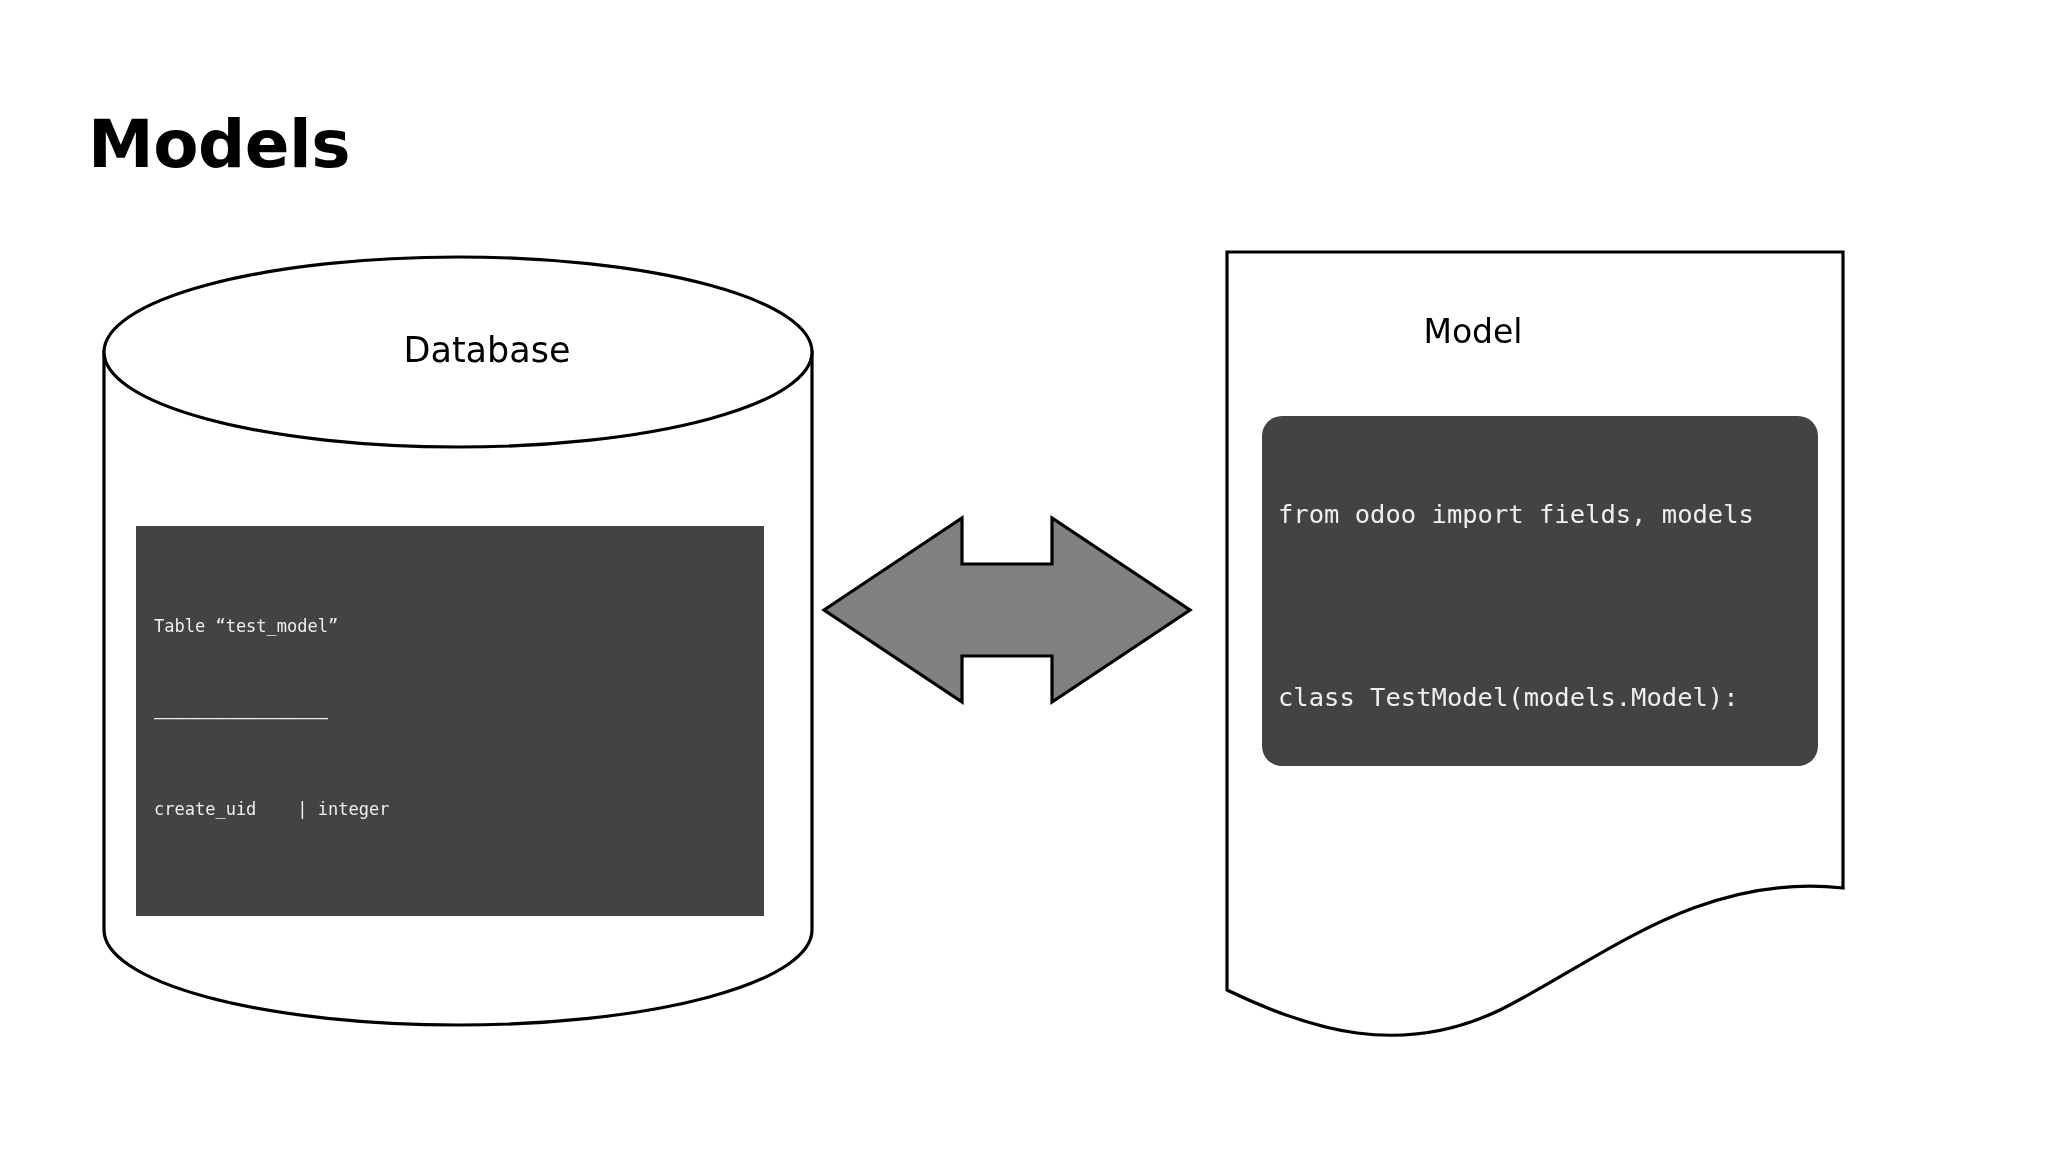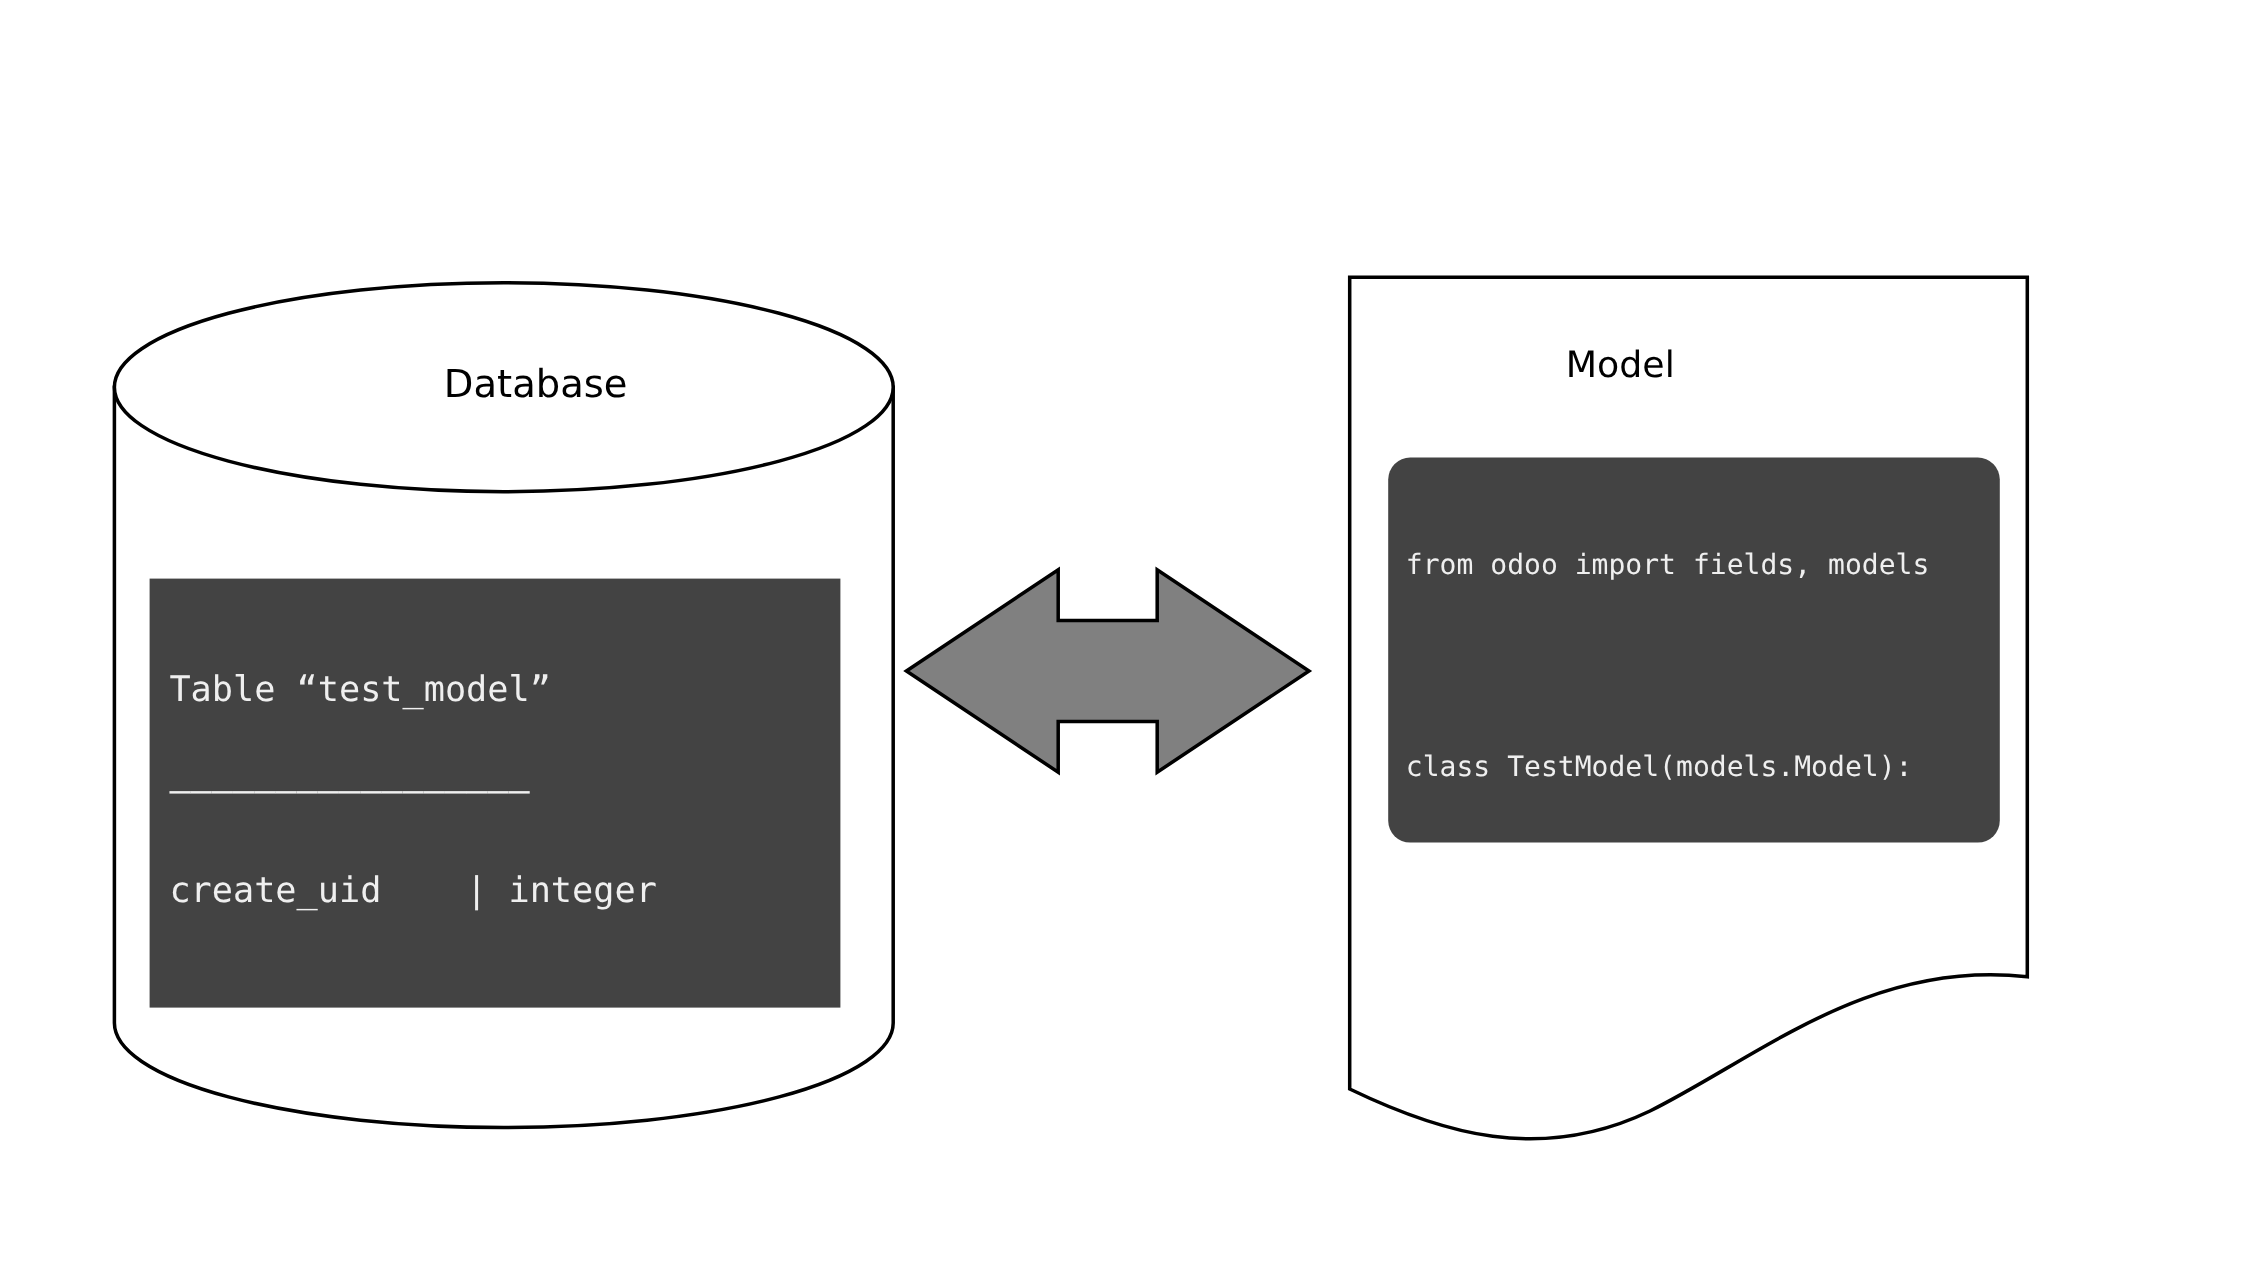--- a/index.html
+++ b/index.html
@@ -75,21 +75,21 @@
     color: #efefef;
     font-family: "DejaVu Sans Mono", monospace;
     white-space: pre;
     overflow: hidden;
   }
   #db-table-panel {
     left: 136px;
     top: 526px;
     width: 628px;
     height: 390px;
-    font-size: 32px;
+    font-size: 17px;
     line-height: 30.5px;
     padding: 24px 0 0 18px;
     box-sizing: border-box;
   }
   #model-code-panel {
     left: 1262px;
     top: 416px;
     width: 556px;
     height: 350px;
     font-size: 25.5px;
@@ -101,20 +101,21 @@
   .code-line {
     display: block;
     min-height: 30.5px;
   }
 </style>
 </head>
 <body>
 
 <div id="slide">
 
+  <div id="page-title">Models</div>
 
   <svg id="shape-layer" viewBox="0 0 2048 1152">
 
     <path d="M 104 352 L 104 930 A 354 95 0 0 0 812 930 L 812 352 Z" fill="#ffffff" stroke="#000000" stroke-width="3.2"></path>
 
     <ellipse cx="458" cy="352" rx="354" ry="95" fill="#ffffff" stroke="#000000" stroke-width="3.2"></ellipse>
 
     <path d="M 824 610
              L 962 518
              L 962 564

